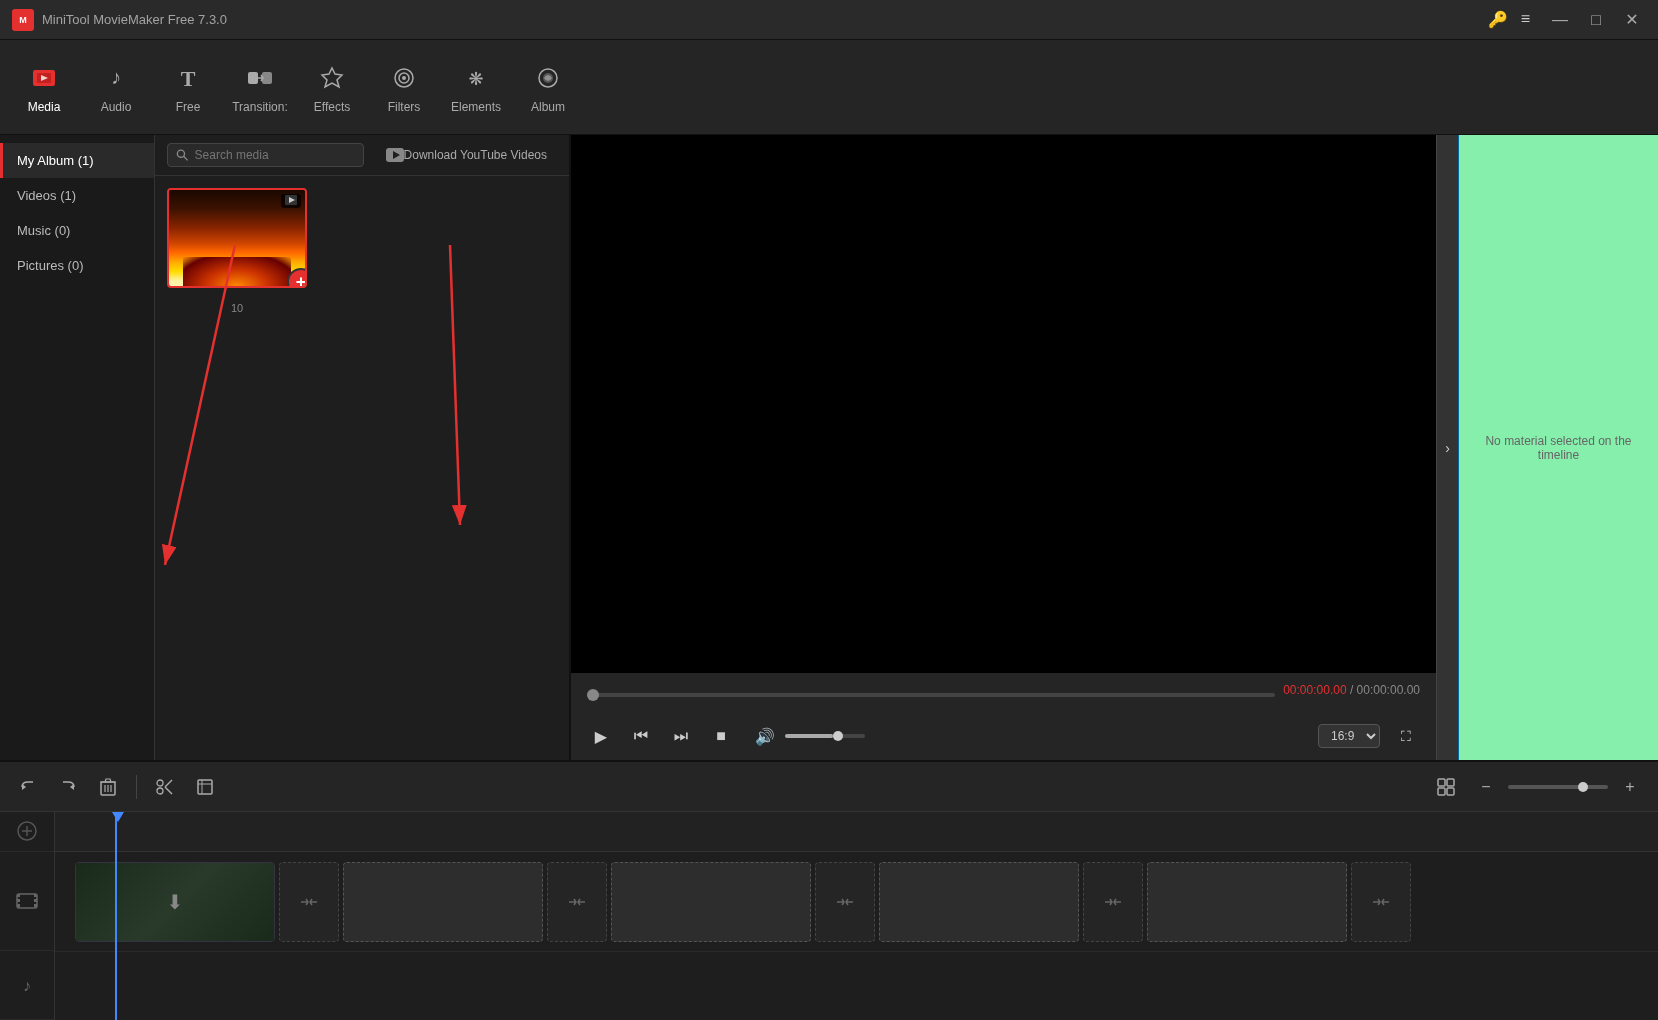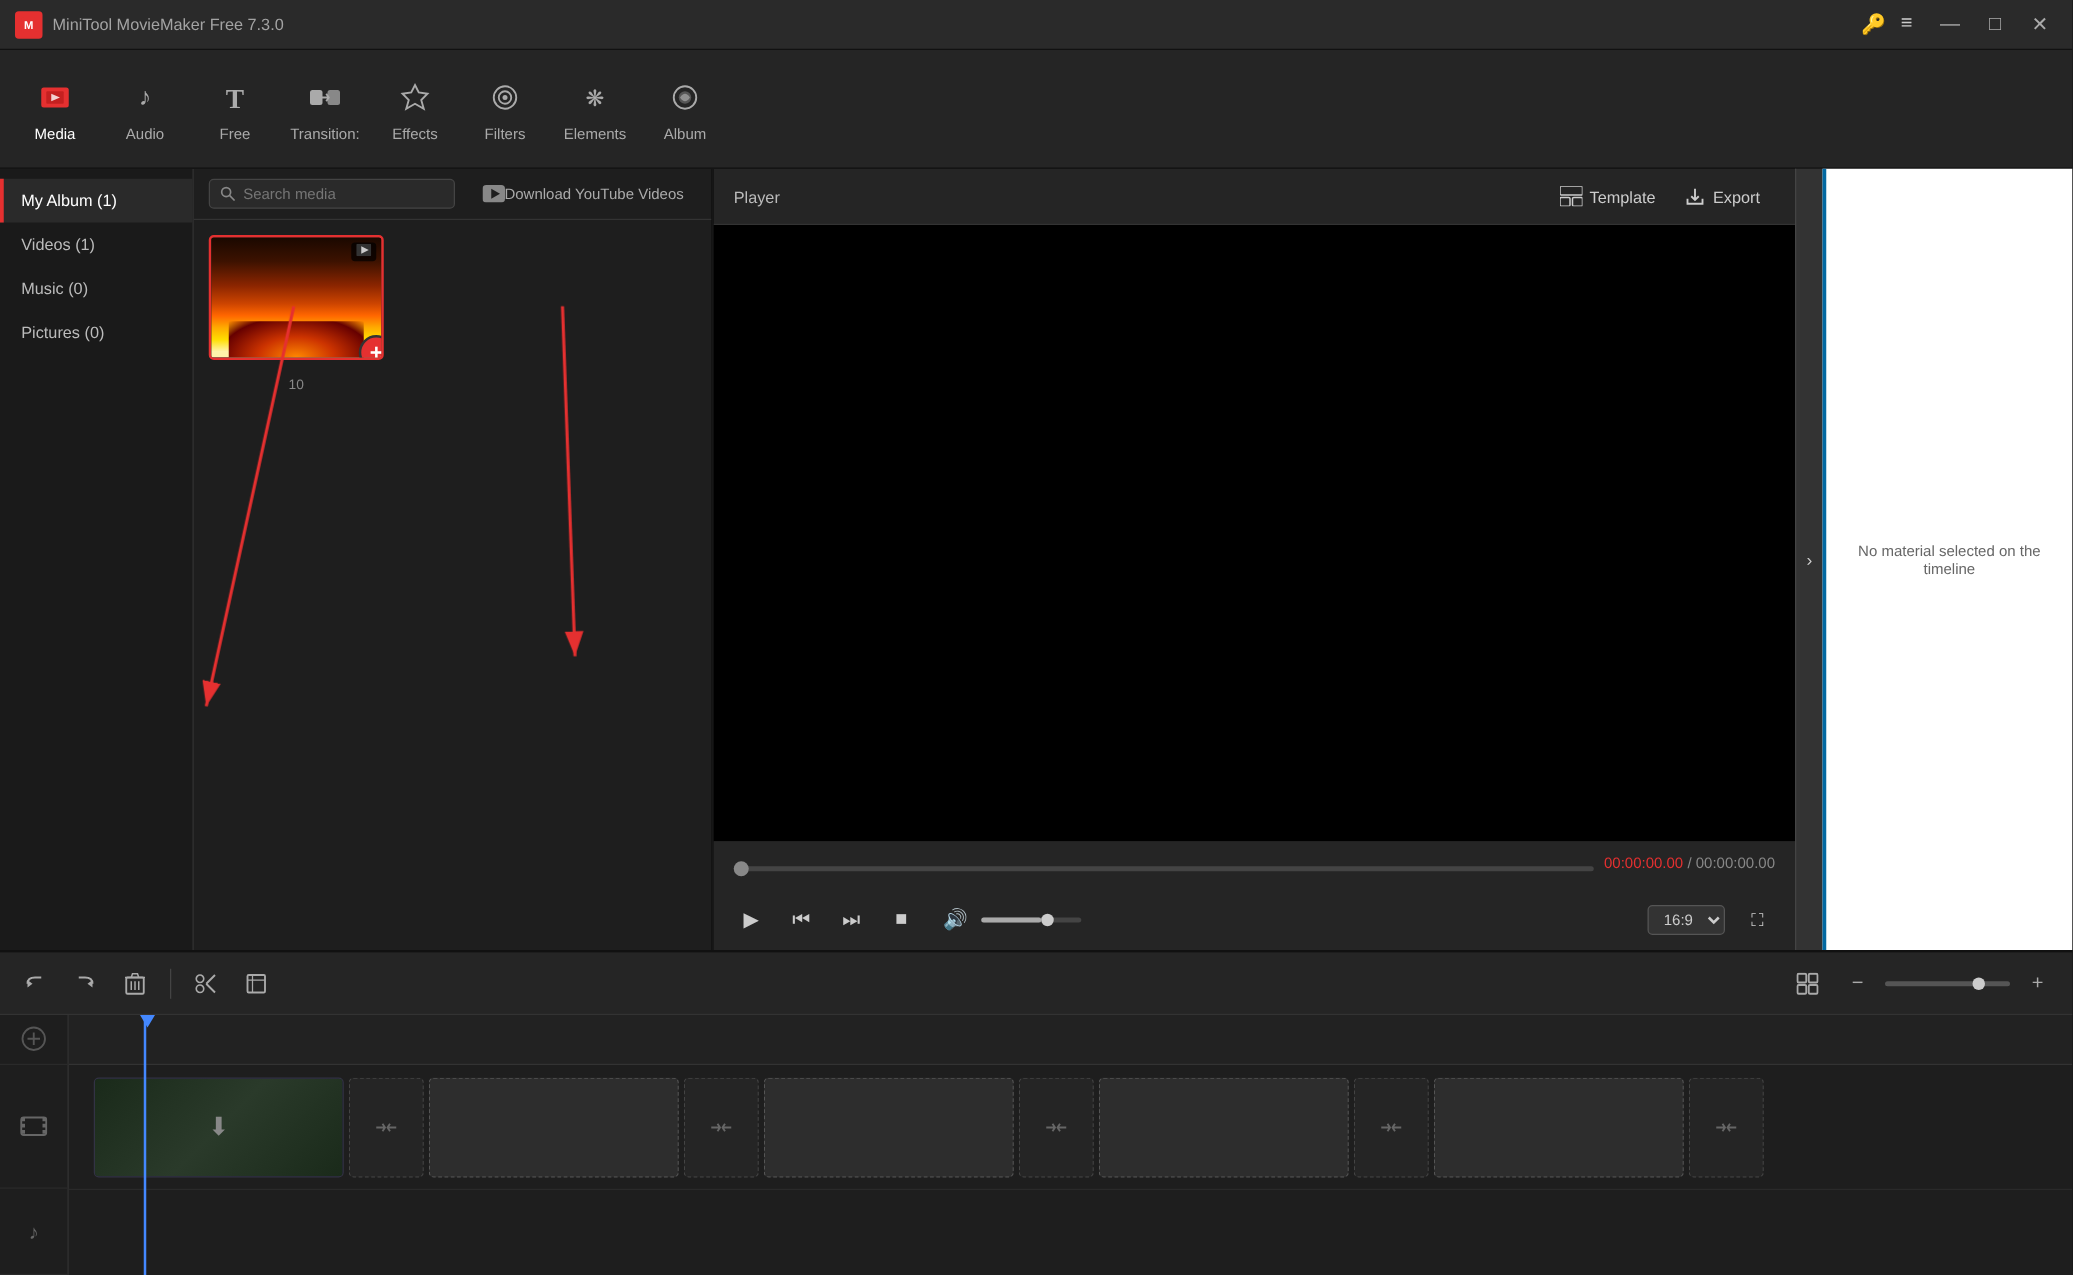--- a/index.html
+++ b/index.html
@@ -308,22 +308,22 @@
       padding: 3px 8px; border-radius: 4px; font-size: 12px;
       cursor: pointer;
     }
     .fullscreen-btn {
       background: transparent; border: none; color: #ccc; cursor: pointer; font-size: 14px;
     }
 
     
     #right-panel {
       width: 200px;
-      background: #ffffff;
-      border-left: 3px solid #0369a1;
+      background: #86efac;
+      border-left: 1px solid #0369a1;
       display: flex; flex-direction: column;
     }
     .no-material {
       flex: 1;
       display: flex; align-items: center; justify-content: center;
       font-size: 12px; color: #666; text-align: center; padding: 20px;
     }
     .right-panel-toggle {
       width: 22px;
       background: #333;
@@ -621,38 +621,20 @@
               <div class="add-btn">+</div>
             </div>
             <div class="media-item-label" style="position:relative; bottom:0; margin-top:14px;">10</div>
           </div>
         </div>
       </div>
     </div>
   </div>
 
   <div id="player-panel" style="flex:1; display:flex; flex-direction:column;">
-    <div id="player-header">
-      <span class="player-title">Player</span>
-      <button class="header-btn">
-        <svg width="18" height="16" viewBox="0 0 18 16">
-            <rect x="0" y="0" width="18" height="7" rx="1" fill="none" stroke="#ccc" stroke-width="1.2"></rect>
-            <rect x="0" y="9" width="8" height="7" rx="1" fill="none" stroke="#ccc" stroke-width="1.2"></rect>
-            <rect x="10" y="9" width="8" height="7" rx="1" fill="none" stroke="#ccc" stroke-width="1.2"></rect>
-          </svg>
-        <span>Template</span>
-      </button>
-      <button class="header-btn">
-        <svg width="16" height="16" viewBox="0 0 16 16">
-            <path d="M2 10 L2 14 L14 14 L14 10" fill="none" stroke="#ccc" stroke-width="1.5"></path>
-            <path d="M8 2 L8 11 M5 8 L8 11 L11 8" fill="none" stroke="#ccc" stroke-width="1.5"></path>
-          </svg>
-        <span>Export</span>
-      </button>
-    </div>
 
     <div id="video-canvas"></div>
 
     <div id="player-controls">
       <div id="timeline-bar">
         <div class="progress-track">
           <div class="progress-handle"></div>
         </div>
         <span class="time-display">
           <span class="time-current">00:00:00.00</span>

